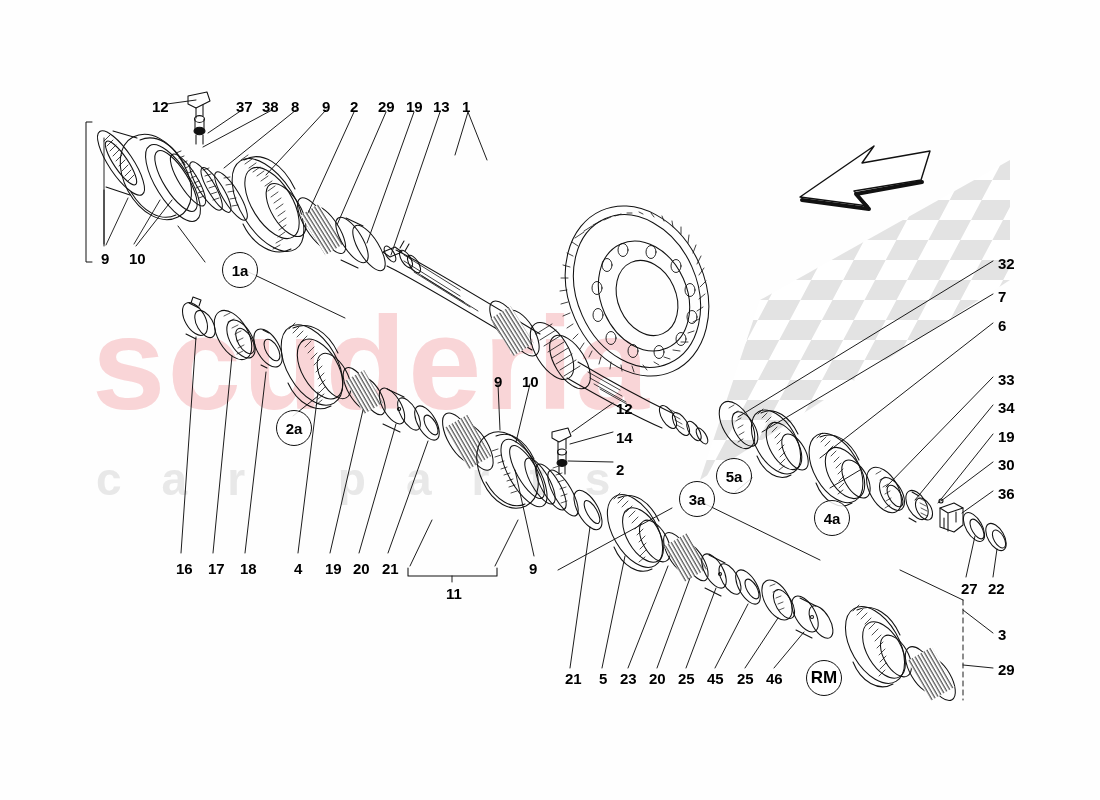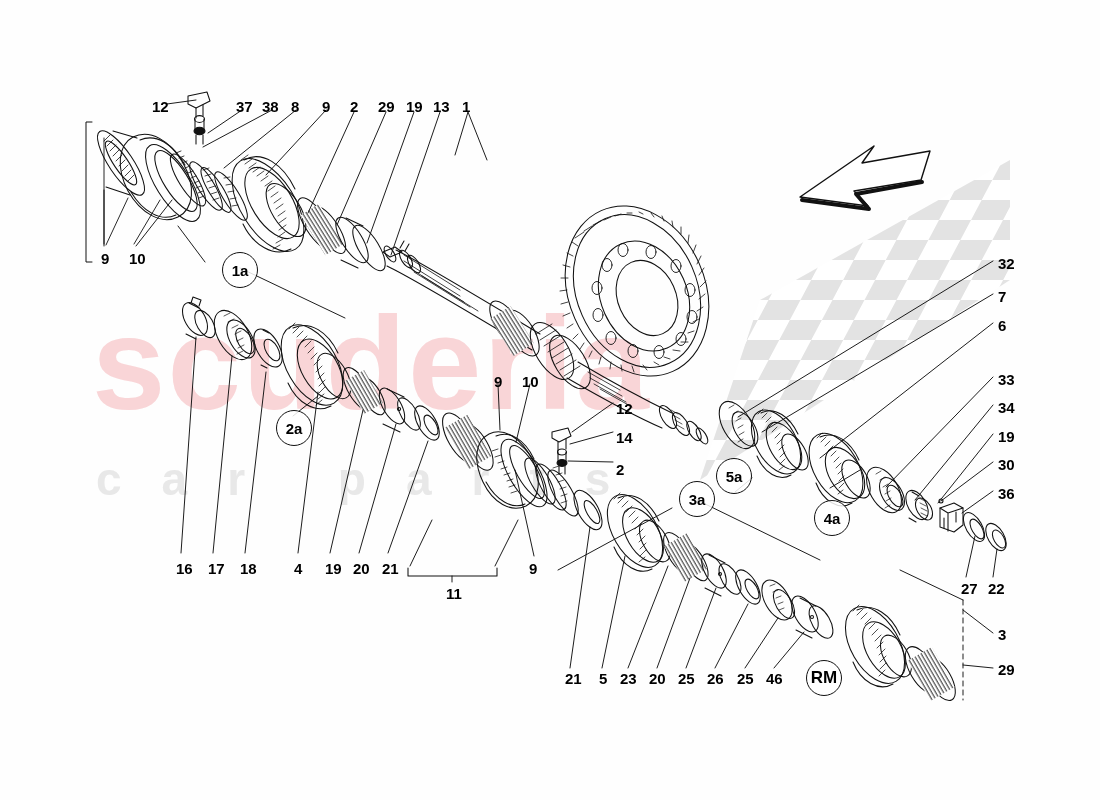--- a/index.html
+++ b/index.html
@@ -521,21 +521,21 @@
     <div class="lbl" style="left:616px;top:461px">2</div>
     <div class="lbl" style="left:529px;top:560px">9</div>
   </div>
 
   <div>
     <div class="lbl" style="left:565px;top:670px">21</div>
     <div class="lbl" style="left:599px;top:670px">5</div>
     <div class="lbl" style="left:620px;top:670px">23</div>
     <div class="lbl" style="left:649px;top:670px">20</div>
     <div class="lbl" style="left:678px;top:670px">25</div>
-    <div class="lbl" style="left:707px;top:670px">26</div>
+    <div class="lbl" style="left:707px;top:670px">45</div>
     <div class="lbl" style="left:737px;top:670px">25</div>
     <div class="lbl" style="left:766px;top:670px">46</div>
   </div>
 
   <div>
     <div class="lbl" style="left:998px;top:255px">32</div>
     <div class="lbl" style="left:998px;top:288px">7</div>
     <div class="lbl" style="left:998px;top:317px">6</div>
     <div class="lbl" style="left:998px;top:371px">33</div>
     <div class="lbl" style="left:998px;top:399px">34</div>

